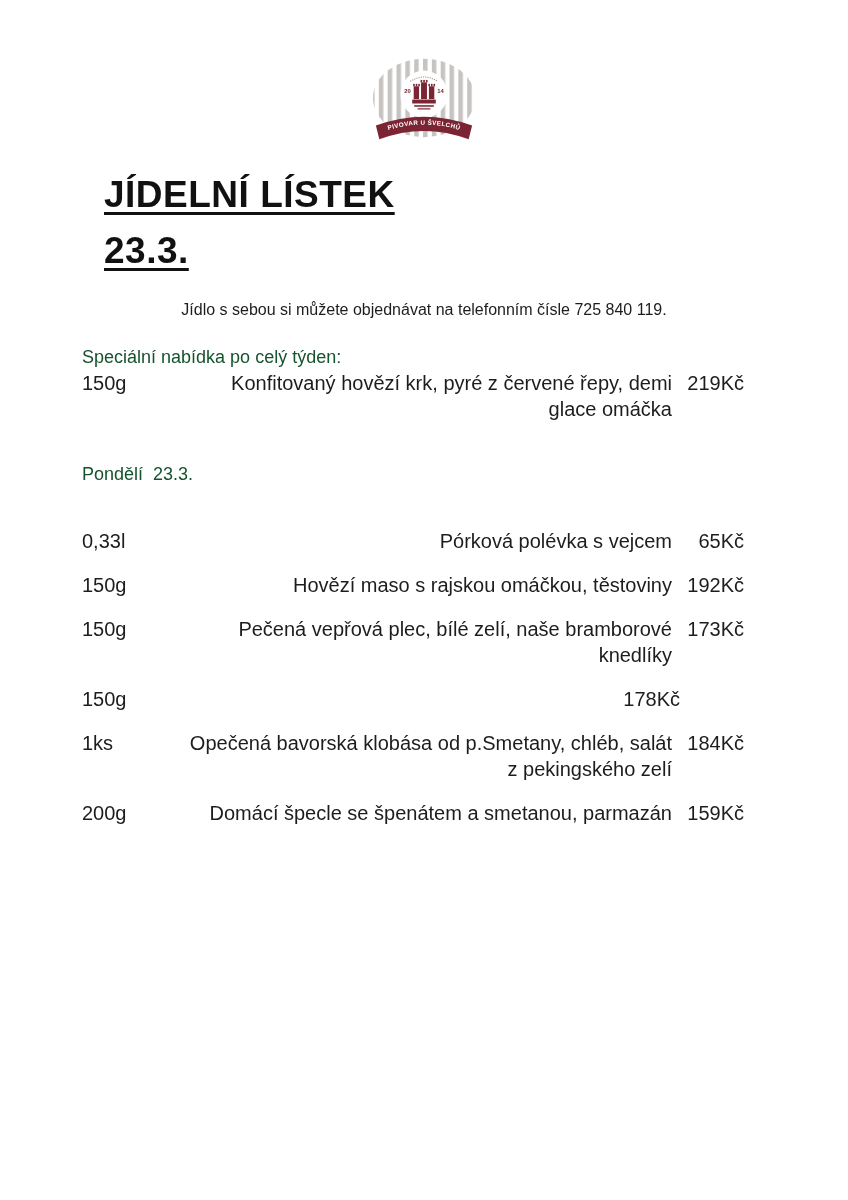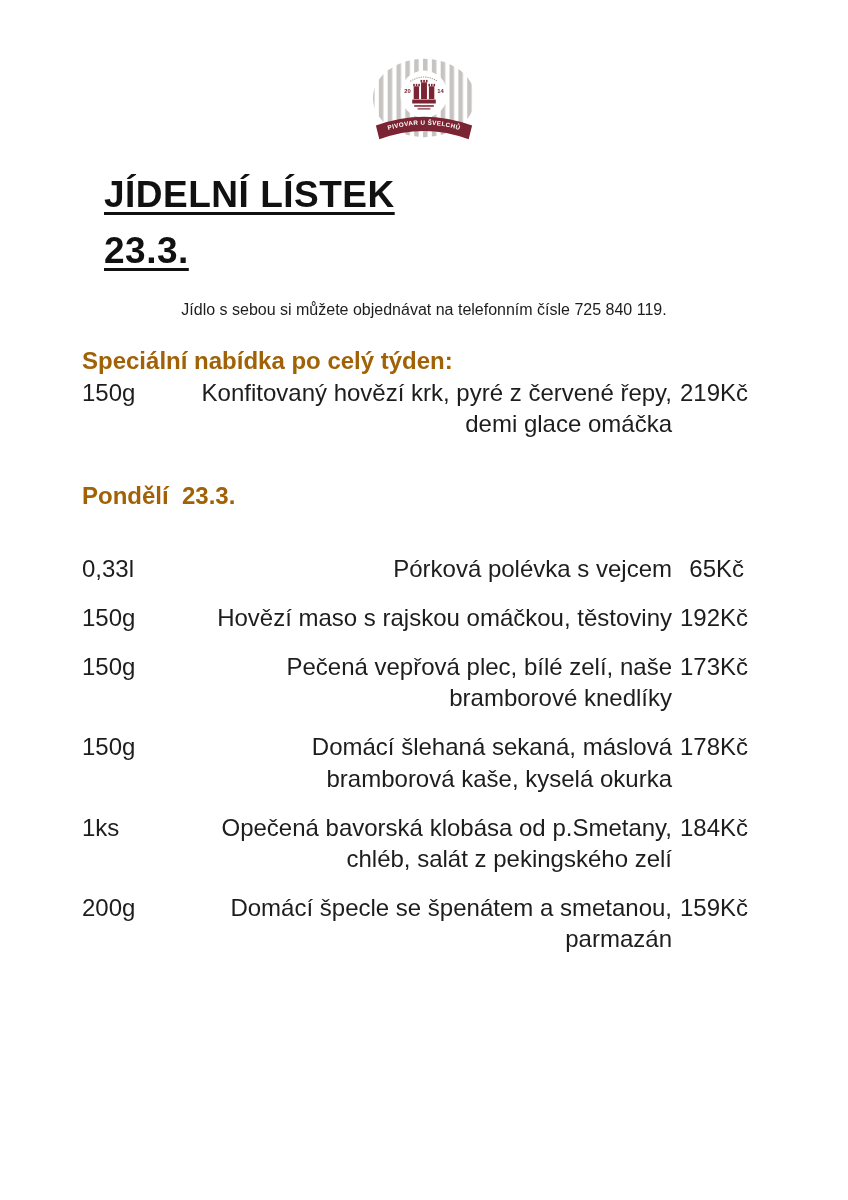--- a/index.html
+++ b/index.html
@@ -64,33 +64,33 @@
   
   .phone-note {
     margin-left: 22px;
     margin-top: 26px;
     text-align: center;
     font-size: 16px;
     color: var(--text);
   }
   
   .section-heading {
-    font-size: 24px;
-    font-weight: bold;
-    color: #a16207;
+    font-size: 18px;
+    font-weight: normal;
+    color: #14532d;
     margin-top: 28px;
     white-space: pre-wrap;
   }
   .day-heading { margin-top: 42px; margin-bottom: 43px; }
   
   .menu-rows { display: block; }
   .menu-row {
     display: grid;
     grid-template-columns: 101px 1fr 64px;
-    font-size: 24px;
+    font-size: 20px;
     line-height: 1.3;
     margin-bottom: 18px;
   }
   .special-rows .menu-row { margin-bottom: 0; margin-top: 2px; }
   .menu-row .qty   { text-align: left; }
   .menu-row .desc  { text-align: right; padding-right: 8px; }
   .menu-row .price { text-align: right; white-space: nowrap; }
 </style>
 </head>
 <body>
@@ -177,21 +177,20 @@
   </div>
 
   <div class="menu-row">
     <span class="qty">150g</span>
     <span class="desc">Pečená vepřová plec, bílé zelí, naše bramborové knedlíky</span>
     <span class="price">173Kč</span>
   </div>
 
   <div class="menu-row">
     <span class="qty">150g</span>
-    <span class="desc">Domácí šlehaná sekaná, máslová bramborová kaše, kyselá okurka</span>
     <span class="price">178Kč</span>
   </div>
 
   <div class="menu-row">
     <span class="qty">1ks</span>
     <span class="desc">Opečená bavorská klobása od p.Smetany, chléb, salát z pekingského zelí</span>
     <span class="price">184Kč</span>
   </div>
 
   <div class="menu-row">

